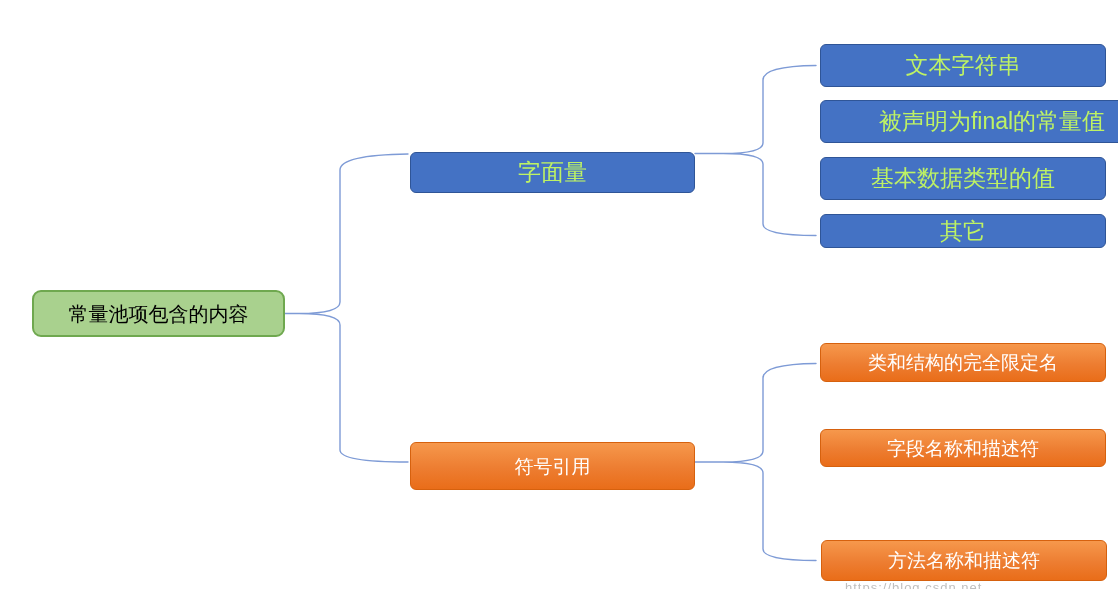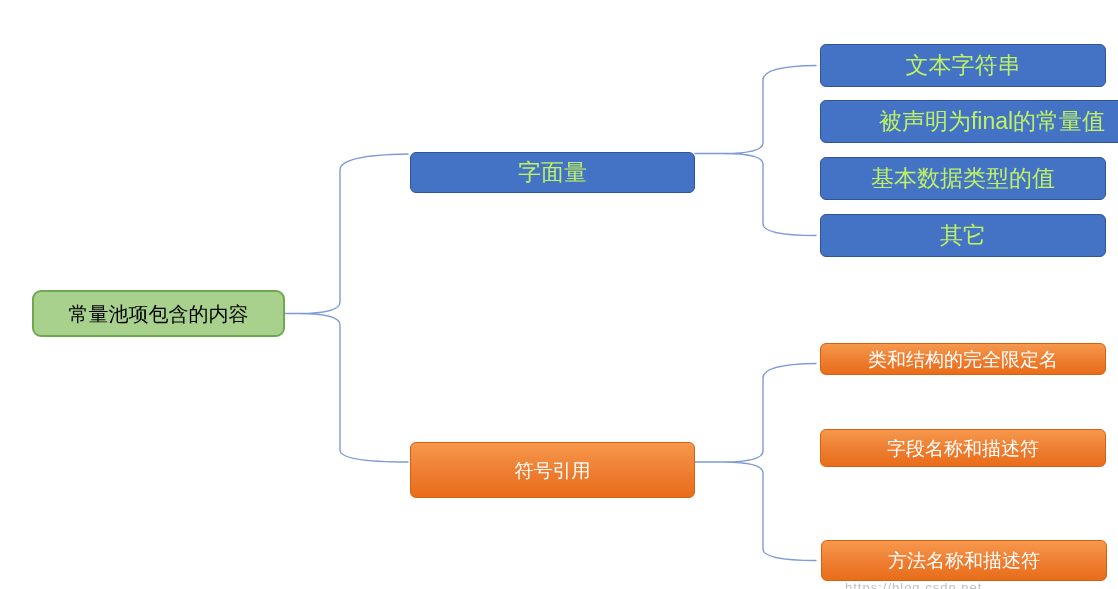--- a/index.html
+++ b/index.html
@@ -52,26 +52,26 @@
   .node.orange {
     background: linear-gradient(180deg, #F6984C 0%, #ED7D31 55%, #E96D19 100%);
     border: 1.5px solid #D6610E;
     border-radius: 6px;
     color: #ffffff;
     font-size: 19px;
   }
   
   #root-node        { left: 32px;  top: 290px; width: 253px; height: 47px; }
   #branch-literal   { left: 410px; top: 133px; width: 285px; height: 41px; margin-top: 19px; }
-  #branch-symbolic  { left: 410px; top: 442px; width: 285px; height: 56px; }
+  #branch-symbolic  { left: 410px; top: 442px; width: 285px; height: 48px; }
   #leaf-b0 { left: 820px; top: 44px;  width: 286px; height: 43px; }
   #leaf-b1 { left: 820px; top: 100px; width: 344px; height: 43px; }
   #leaf-b2 { left: 820px; top: 157px; width: 286px; height: 43px; }
-  #leaf-b3 { left: 820px; top: 214px; width: 286px; height: 43px; }
-  #leaf-o0 { left: 820px; top: 343px; width: 286px; height: 32px; }
+  #leaf-b3 { left: 820px; top: 214px; width: 286px; height: 34px; }
+  #leaf-o0 { left: 820px; top: 343px; width: 286px; height: 39px; }
   #leaf-o1 { left: 820px; top: 417px; width: 286px; height: 38px; margin-top: 12px; }
   #leaf-o2 { left: 821px; top: 540px; width: 286px; height: 41px; }
   .watermark {
     position: absolute;
     left: 845px;
     top: 580px;
     z-index: 0;
     color: #bfbfbf;
     font-size: 13px;
     letter-spacing: 1px;

